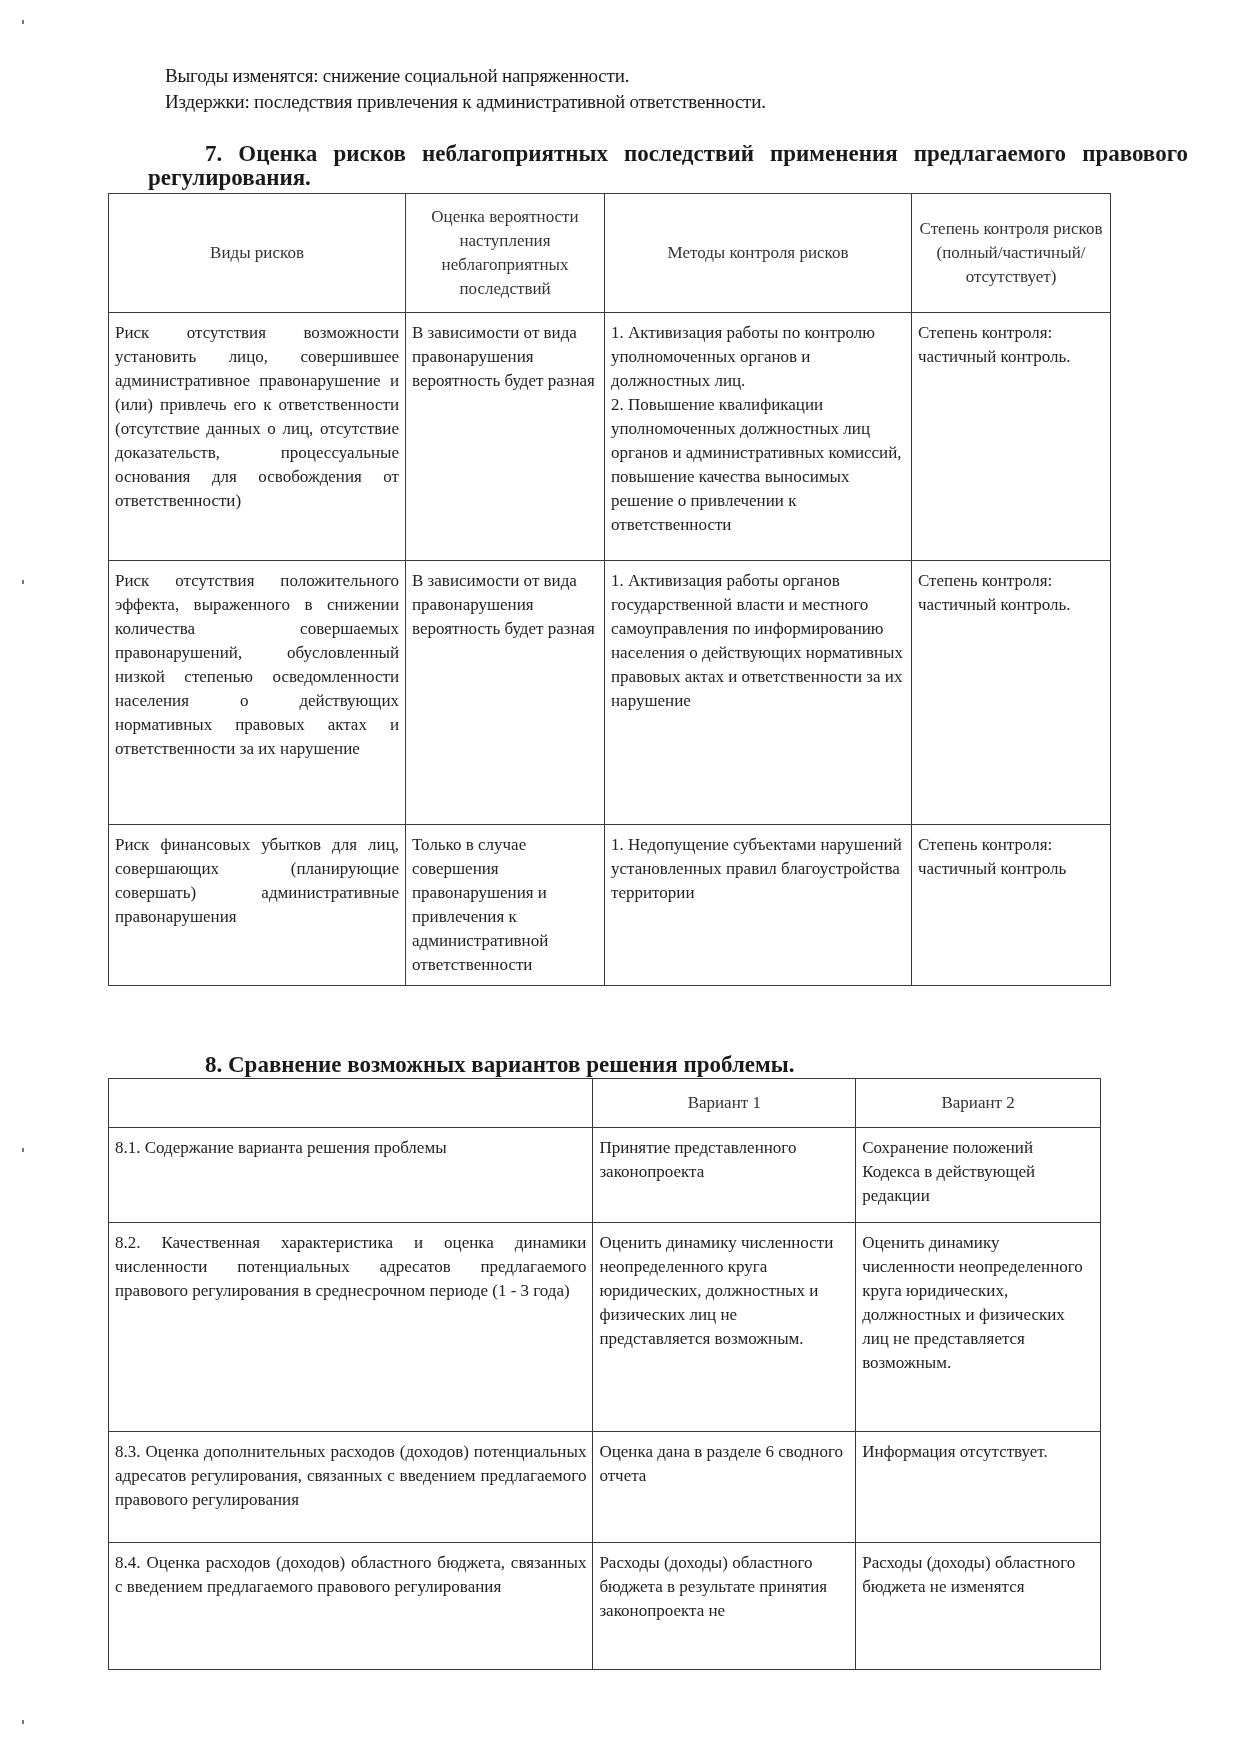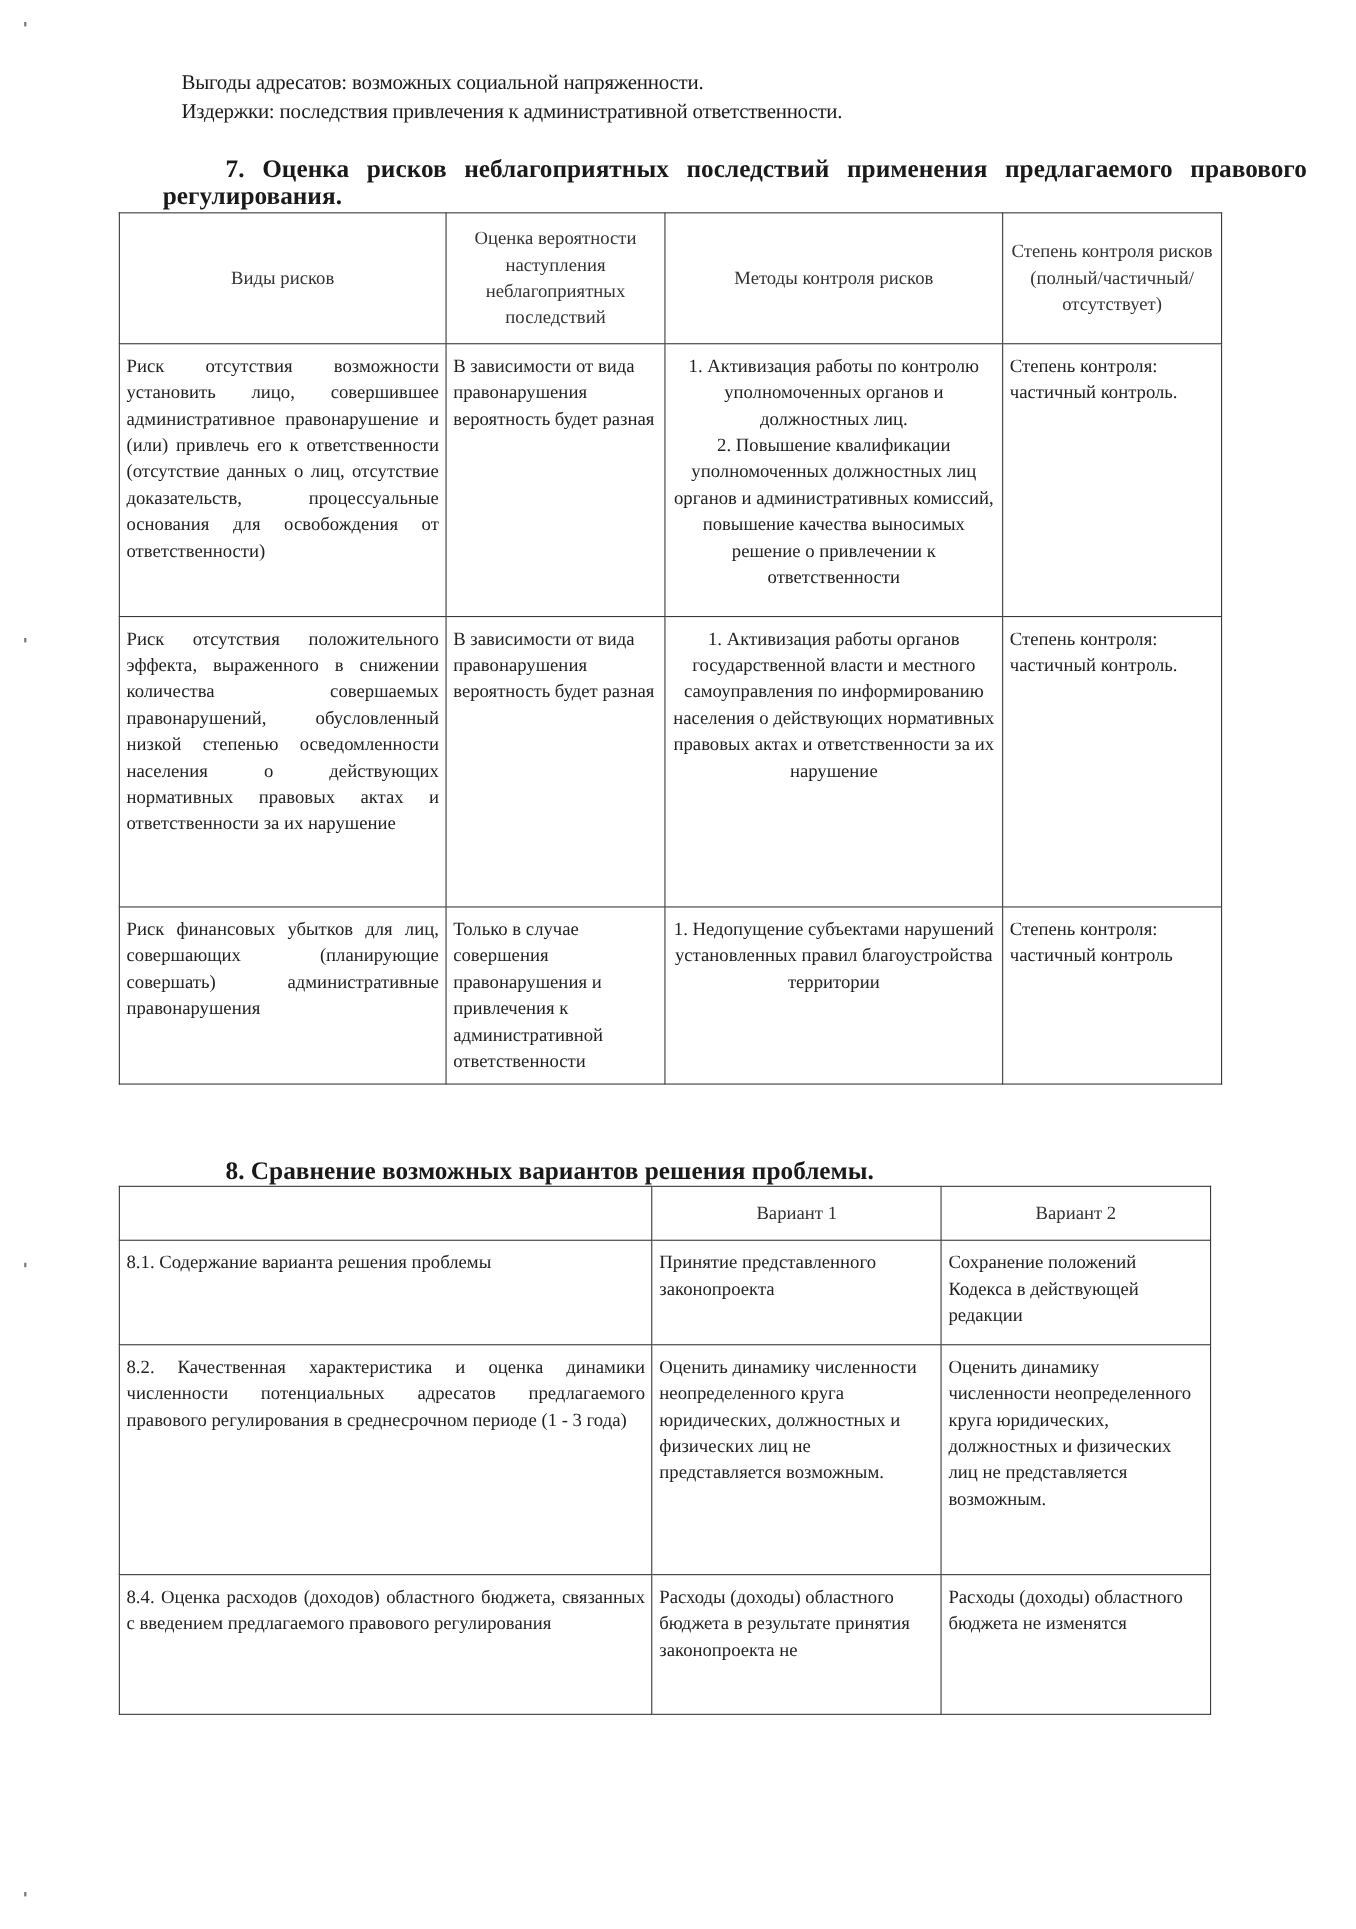--- a/index.html
+++ b/index.html
@@ -43,31 +43,31 @@
 
   #t8 { left: 108px; top: 1078px; width: 993px; }
   #t8 .c1 { width: 472px; }
   #t8 .c2 { width: 250px; text-align: center; }
   #t8 .c3 { width: 232px; }
   #t8 thead th { height: 32px; }
   #t8 tr.s1 td { height: 78px; }
   #t8 tr.s2 td { height: 192px; }
   #t8 tr.s3 td { height: 94px; }
   #t8 tr.s4 td { height: 110px; }
-  .pre { white-space: pre-line; text-align: center; }
+  .pre { white-space: pre-line; }
 </style>
 </head>
 <body>
 
 <div class="dot" style="left:22px;top:20px;"></div>
 <div class="dot" style="left:22px;top:580px;"></div>
 <div class="dot" style="left:22px;top:1148px;"></div>
 <div class="dot" style="left:22px;top:1720px;"></div>
 
-<div class="para" style="top:64px;">Выгоды адресатов: возможных социальной напряженности.</div>
+<div class="para" style="top:64px;">Выгоды изменятся: снижение социальной напряженности.</div>
 <div class="para" style="top:90px;">Издержки: последствия привлечения к административной ответственности.</div>
 
 <div class="heading" id="h7">
   <span class="first">7. Оценка рисков неблагоприятных последствий применения предлагаемого правового</span>
   <span>регулирования.</span>
 </div>
 
 <table id="t7">
   <thead>
     <tr>
@@ -114,19 +114,24 @@
     <tr class="s1">
       <td class="just">8.1. Содержание варианта решения проблемы</td>
       <td>Принятие представленного законопроекта</td>
       <td>Сохранение положений Кодекса в действующей редакции</td>
     </tr>
     <tr class="s2">
       <td class="just">8.2. Качественная характеристика и оценка динамики численности потенциальных адресатов предлагаемого правового регулирования в среднесрочном периоде (1 - 3 года)</td>
       <td>Оценить динамику численности неопределенного круга юридических, должностных и физических лиц не представляется возможным.</td>
       <td>Оценить динамику численности неопределенного круга юридических, должностных и физических лиц не представляется возможным.</td>
     </tr>
+    <tr class="s3">
+      <td class="just">8.3. Оценка дополнительных расходов (доходов) потенциальных адресатов регулирования, связанных с введением предлагаемого правового регулирования</td>
+      <td>Оценка дана в разделе 6 сводного отчета</td>
+      <td>Информация отсутствует.</td>
+    </tr>
     <tr class="s4">
       <td class="just">8.4. Оценка расходов (доходов) областного бюджета, связанных с введением предлагаемого правового регулирования</td>
       <td>Расходы (доходы) областного бюджета в результате принятия законопроекта не</td>
       <td>Расходы (доходы) областного бюджета не изменятся</td>
     </tr>
   </tbody>
 </table>
 
 </body></html>

